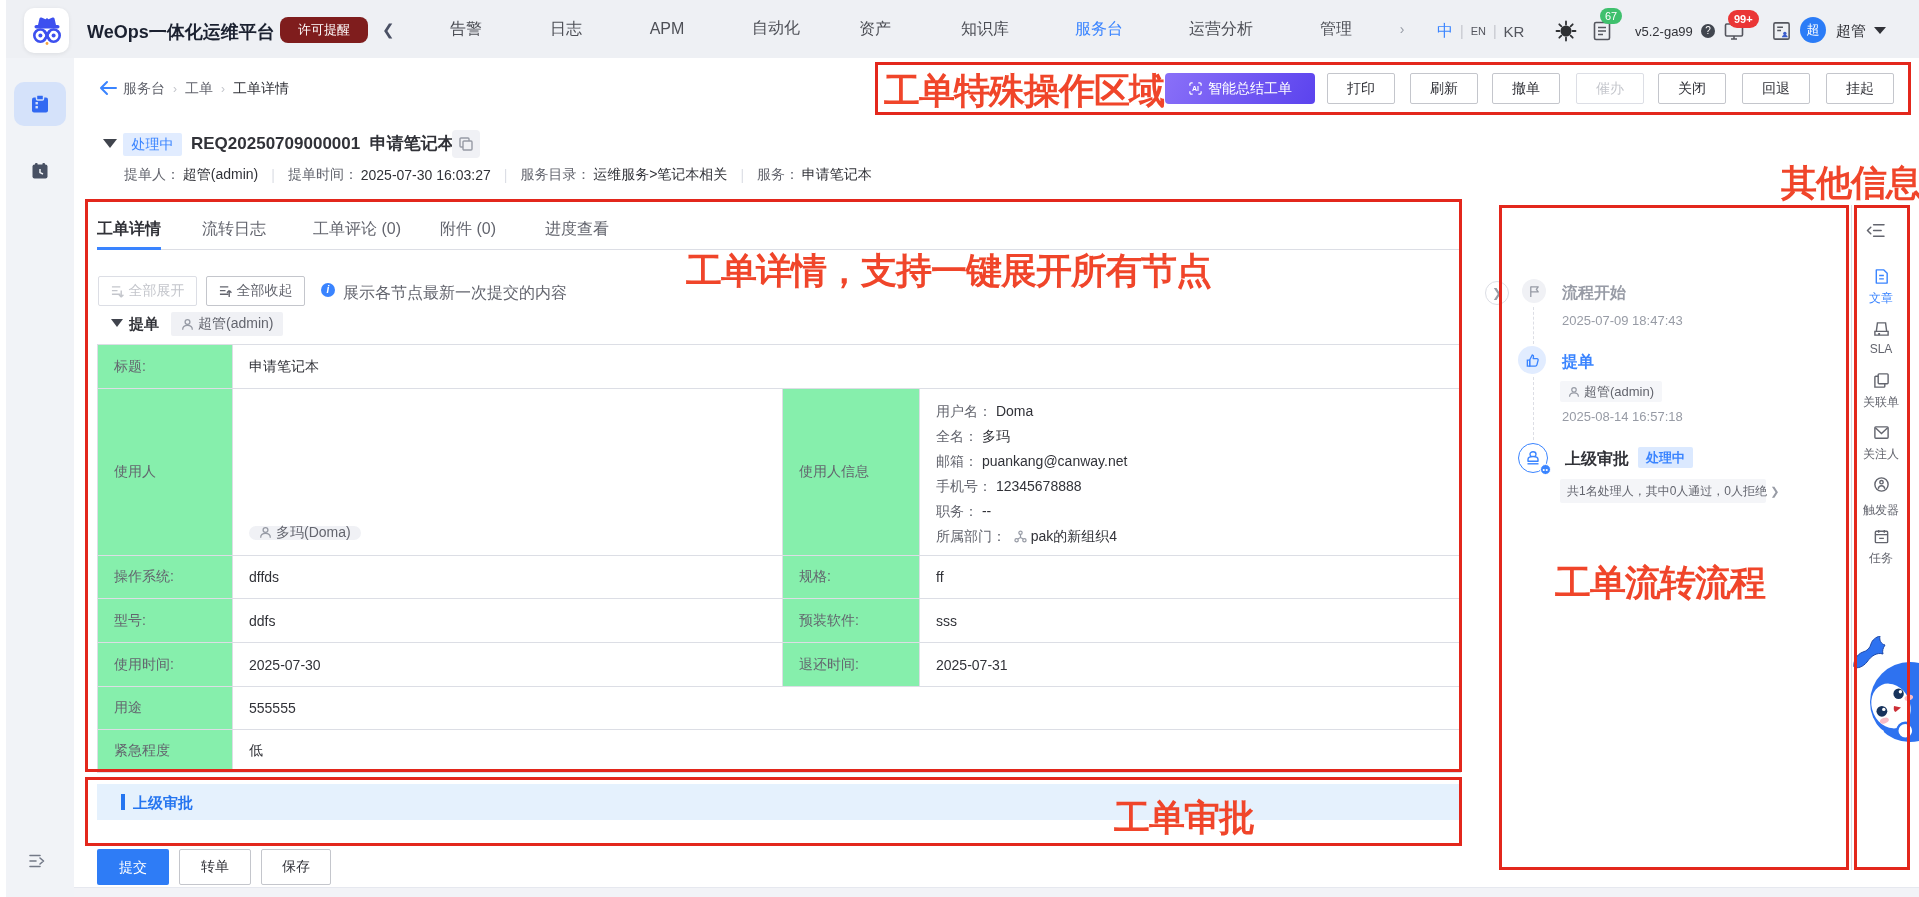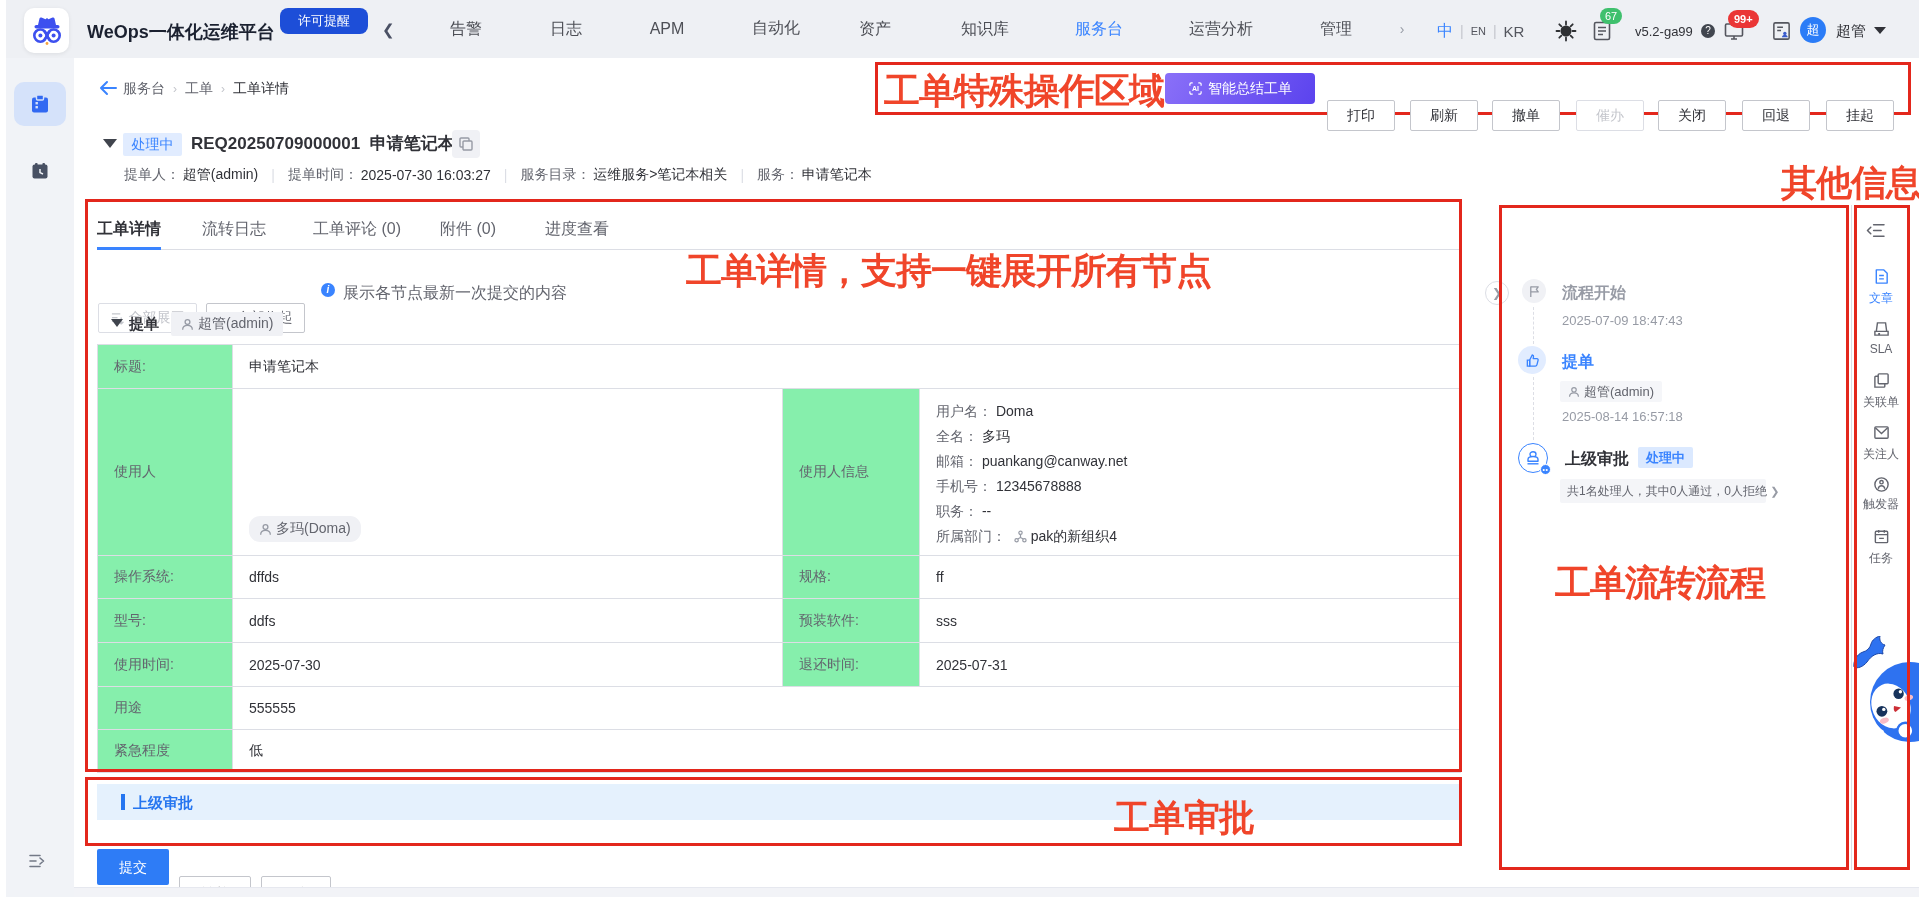--- a/index.html
+++ b/index.html
@@ -6,21 +6,21 @@
 html,body { width:1919px; height:897px; overflow:hidden; background:#fff; }
 body { font-family:"Liberation Sans", sans-serif; color:#313238; }
 #page { position:relative; width:1919px; height:897px; overflow:hidden; }
 .abs { position:absolute; }
 .flex { display:flex; align-items:center; }
 
 
 #nav { position:absolute; left:0; top:0; width:1919px; height:58px; background:#eef0f4; }
 #logobox { position:absolute; left:24px; top:8px; width:45px; height:45px; background:#fff; border-radius:10px; box-shadow:0 1px 4px rgba(0,0,0,.08); display:flex; align-items:center; justify-content:center; }
 #navtitle { position:absolute; left:87px; top:20px; font-size:18px; font-weight:bold; color:#1b2130; }
-#licbtn { position:absolute; left:280px; top:8px; width:88px; height:26px; background:#1d4ed8; border-radius:8px; color:#fff; font-size:13px; text-align:center; line-height:26px; }
+#licbtn { position:absolute; left:280px; top:17px; width:88px; height:26px; background:#7f1d1d; border-radius:8px; color:#fff; font-size:13px; text-align:center; line-height:26px; }
 #navfold { position:absolute; left:382px; top:21px; width:16px; height:20px; color:#4a5064; font-size:15px; line-height:18px; }
 .navmenu { position:absolute; top:0; height:58px; line-height:58px; font-size:16px; color:#4d4f56; text-align:center; }
 .navmenu.on { color:#3a84ff; }
 
 .nvr { position:absolute; top:2px; height:58px; display:flex; align-items:center; }
 
 
 #sidebar { position:absolute; left:6px; top:58px; width:68px; height:839px; background:#f1f3f7; }
 #lstrip { position:absolute; left:0; top:0; width:6px; height:897px; background:#fff; }
 #sideact { position:absolute; left:8px; top:24px; width:52px; height:44px; background:#d5e2fa; border-radius:10px; display:flex; align-items:center; justify-content:center; }
@@ -29,21 +29,21 @@
 #content { position:absolute; left:74px; top:58px; width:1845px; height:829px; background:#fff; border-radius:8px 0 0 0; }
 
 
 .crumbtxt { font-size:14px; color:#63656e; }
 .crumbsep { color:#c4c6cc; margin:0 8px; font-size:12px; }
 
 .tagblue { background:#e1ecff; color:#3a84ff; border-radius:2px; font-size:14px; }
 .taggray { background:#f0f1f5; color:#63656e; border-radius:2px; font-size:14px; display:inline-flex; align-items:center; }
 
 
-.btn { background:#fff; border:1px solid #c4c6cc; border-radius:2px; font-size:14px; color:#313238; display:inline-flex; align-items:center; justify-content:center;margin-top:27px; }
+.btn { background:#fff; border:1px solid #c4c6cc; border-radius:2px; font-size:14px; color:#313238; display:inline-flex; align-items:center; justify-content:center; }
 .btn.dis { border-color:#dcdee5; color:#c4c6cc; }
 
 
 .tab { font-size:16px; color:#63656e; }
 .tab.on { color:#313238; font-weight:bold; }
 
 
 #ftable { position:absolute; left:97px; top:344px; width:1363px; border-collapse:collapse; table-layout:fixed; }
 #ftable td { border:1px solid #dcdee5; font-size:14px; vertical-align:middle; padding:0 16px; }
 #ftable td.lb { background:#86efac; color:#63656e; }
@@ -233,21 +233,21 @@
         <col style="width:541px">
       </colgroup>
     <tbody>
         <tr style="height:44px;">
           <td class="lb">标题:</td>
           <td class="vl" colspan="3">申请笔记本</td>
         </tr>
     <tr style="height:167px;">
       <td class="lb">使用人</td>
       <td class="vl" style="vertical-align:bottom; padding-bottom:13px;">
-        <span class="taggray" style="height:26px; padding:0 10px;border-radius:11px;">
+        <span class="taggray" style="height:14px; padding:0 10px;border-radius:11px;">
           <svg width="13" height="13" viewBox="0 0 14 14" fill="none" stroke="#979ba5" stroke-width="1.4" style="margin-right:4px;">
             <circle cx="7" cy="4.4" r="2.6"></circle>
                 <path d="M1.8 12.6c0-2.9 2.3-4.6 5.2-4.6s5.2 1.7 5.2 4.6"></path>
           </svg>多玛(Doma)
         </span>
       </td>
       <td class="lb">使用人信息</td>
       <td class="vl" style="line-height:25px; padding-top:4px; ">
         <span style="color:#63656e;">用户名：&nbsp;</span>Doma<br>
         <span style="color:#63656e;">全名：&nbsp;</span>多玛<br>
@@ -375,21 +375,21 @@
         <path d="M2.5 4l6.5 6 6.5-6"></path>
     </svg>
     <div style="margin-top:2px;">关注人</div>
   </div>
   <div class="ribar-item" style="left:1853px; top:476px;">
     <svg width="17" height="17" viewBox="0 0 18 18" fill="none" stroke="#63656e" stroke-width="1.5">
       <circle cx="9" cy="9" r="7"></circle>
         <circle cx="9" cy="6.5" r="1.8"></circle>
         <path d="M5.5 13.5c.4-2 1.8-3.2 3.5-3.2s3.1 1.2 3.5 3.2"></path>
     </svg>
-    <div style="margin-top:0;">触发器</div>
+    <div style="margin-top:6px;">触发器</div>
   </div>
   <div class="ribar-item" style="left:1853px; top:528px;">
     <svg width="17" height="17" viewBox="0 0 18 18" fill="none" stroke="#63656e" stroke-width="1.5">
       <rect x="2.5" y="3.5" width="13" height="12" rx="1"></rect>
         <path d="M2.5 7h13M6 2v3M12 2v3M6.5 11h5"></path>
     </svg>
     <div style="margin-top:2px;">任务</div>
   </div>
 
   <div class="abs" style="left:1853px; top:636px; width:66px; height:112px; overflow:hidden;">

